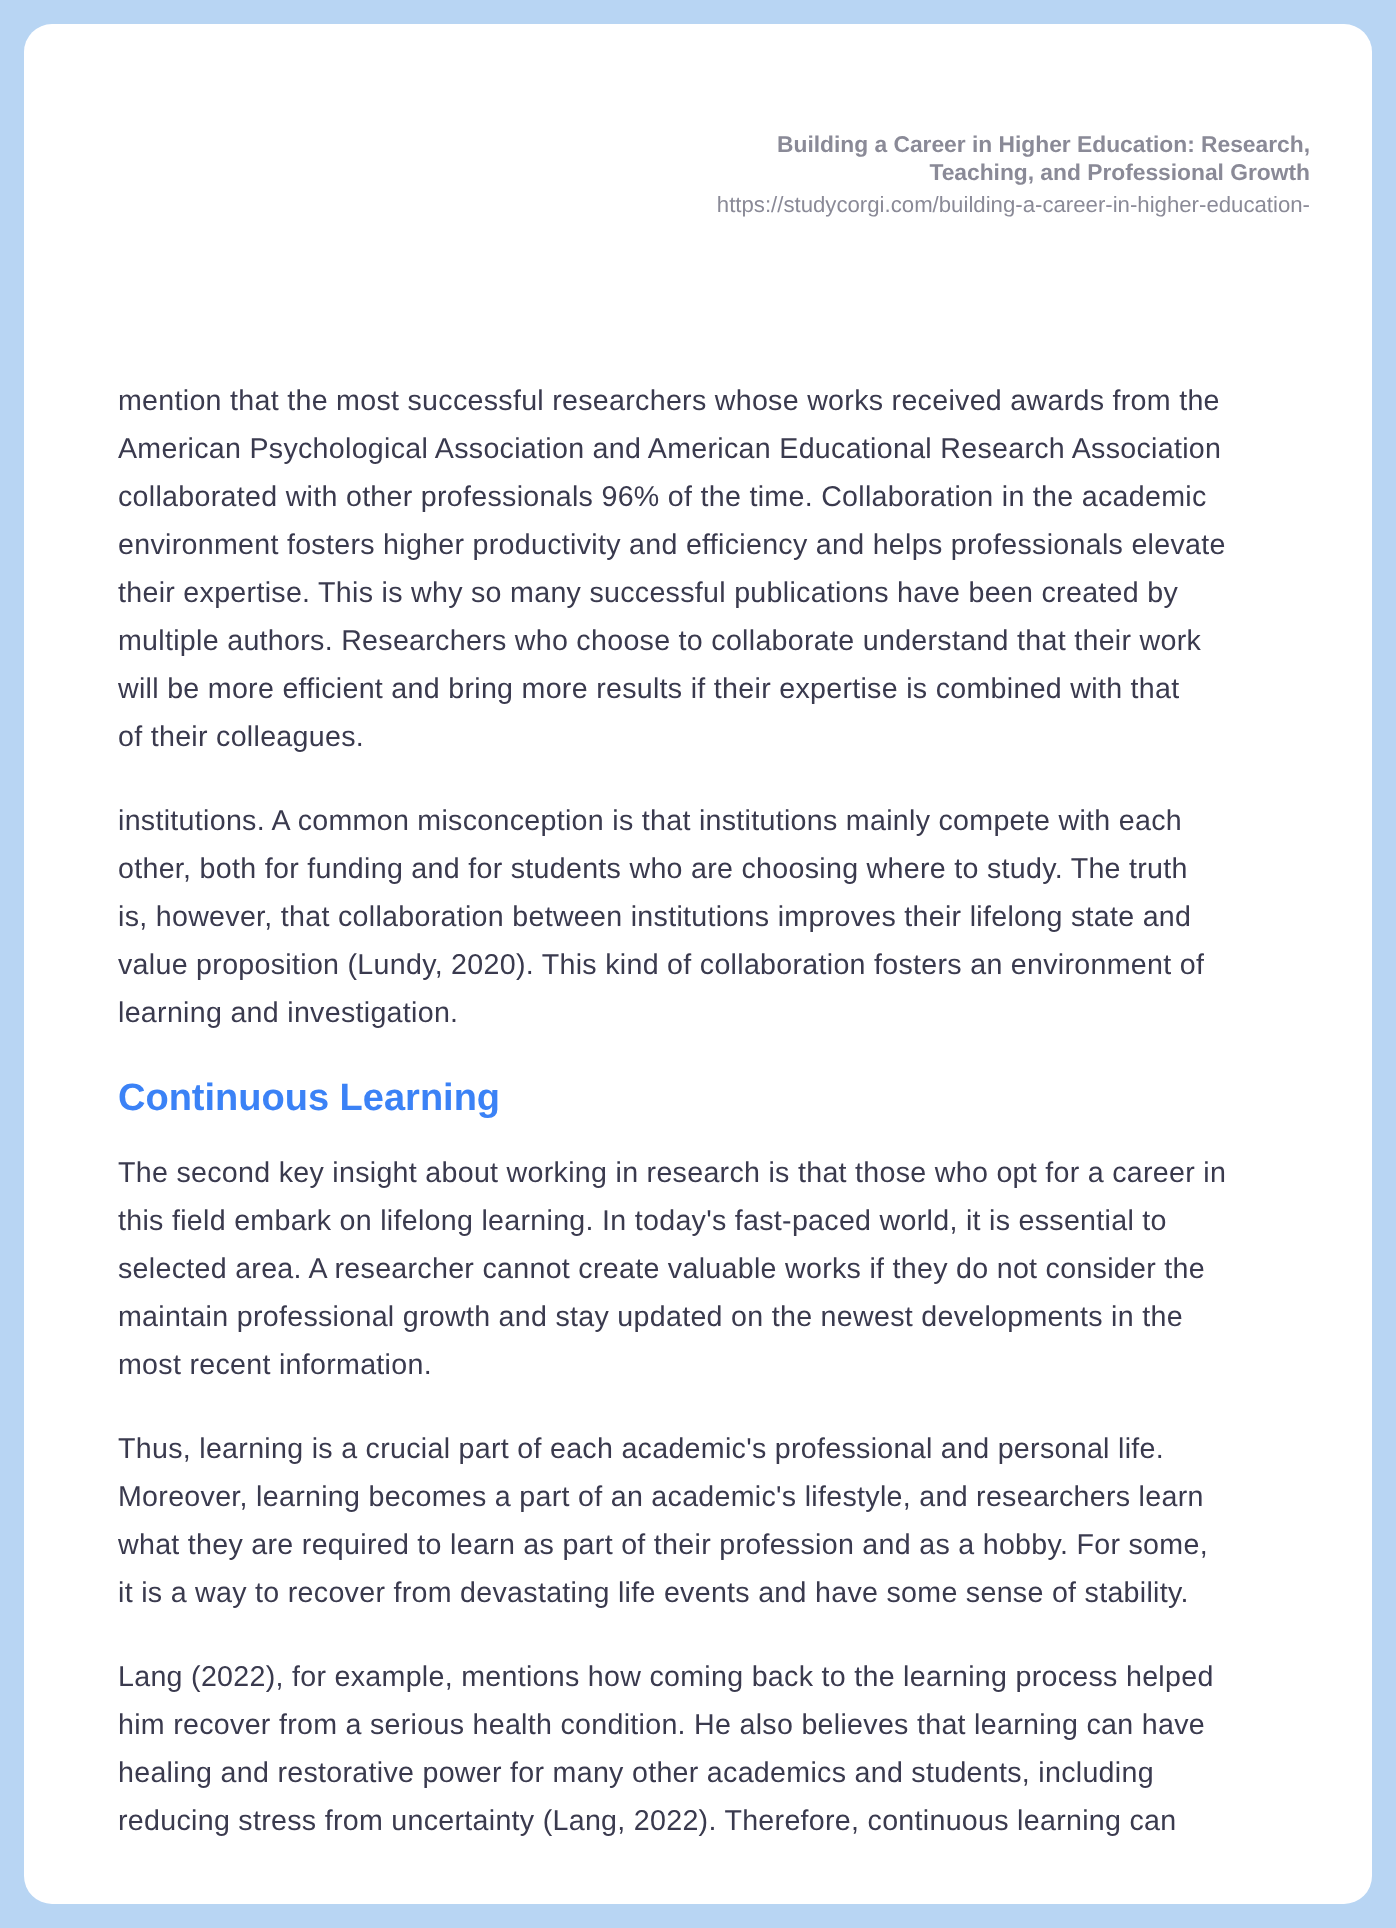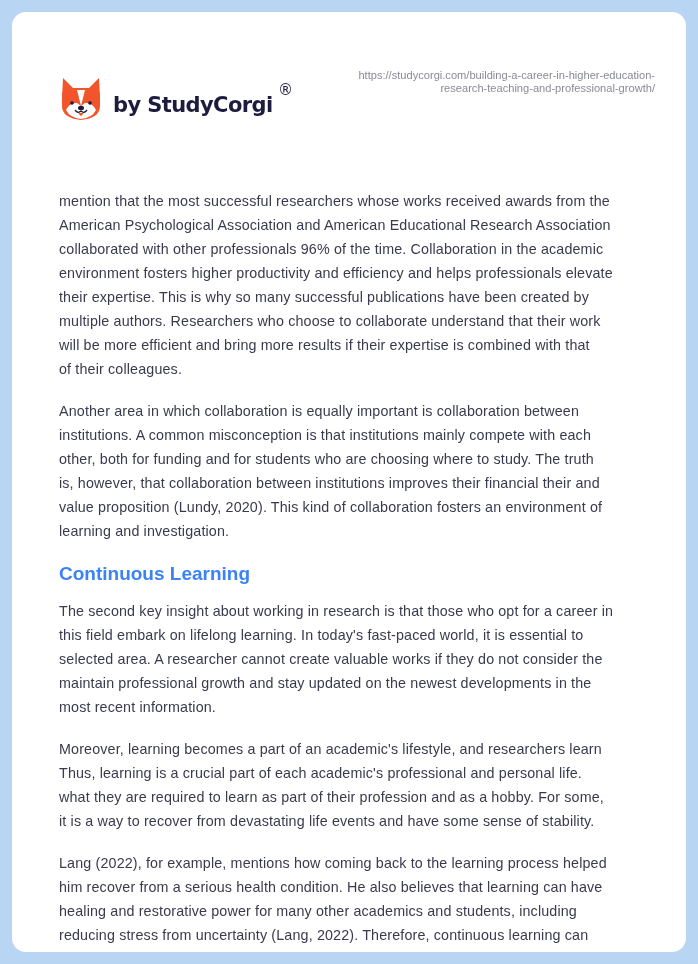--- a/index.html
+++ b/index.html
@@ -107,88 +107,66 @@
       line-height: 26px;
       color: #3b82f6;
     }
   </style>
 </head>
 <body>
 
 <div class="card">
 
   <div class="header">
-    <a class="logo">
-      <svg class="logo-icon" viewBox="0 0 42 46">
-
-        <path d="M3 2 L15 14 L10 22 L2 22 Z" fill="#f2552c"></path>
-        <path d="M39 2 L27 14 L32 22 L40 22 Z" fill="#f2552c"></path>
-
-        <path d="M2 20 Q2 12 10 12 L32 12 Q40 12 40 20 L40 30 Q40 42 21 44 Q2 42 2 30 Z" fill="#f2552c"></path>
-
-        <path d="M6 34 Q10 26 17 27 L21 30 L25 27 Q32 26 36 34 Q32 42 21 43 Q10 42 6 34 Z" fill="#ffffff"></path>
-        <path d="M17 14 L21 30 L25 14 Z" fill="#ffffff"></path>
-
-        <circle cx="12" cy="27" r="1.8" fill="#1d1c3e"></circle>
-        <circle cx="30" cy="27" r="1.8" fill="#1d1c3e"></circle>
-
-        <ellipse cx="21" cy="32" rx="3" ry="2.2" fill="#1d1c3e"></ellipse>
-
-        <path d="M15 34 Q18 38 21 35 Q24 38 27 34" stroke="#1d1c3e" stroke-width="1.3" fill="none"></path>
-        <path d="M18.5 37 Q21 43 23.5 37 Z" fill="#f2552c"></path>
-      </svg>
-      <span class="logo-text">
-        <span>by StudyCorgi</span>
-        <span class="logo-reg">®</span>
-      </span>
-    </a>
 
     <div class="meta">
+      <div class="meta-title">
+        <div>Building a Career in Higher Education: Research,</div>
+        <div>Teaching, and Professional Growth</div>
+      </div>
       <a class="meta-url" style="display:block;">
         <div>https://studycorgi.com/building-a-career-in-higher-education-</div>
-        <div>research-teaching-and-professional-growth/</div>
       </a>
     </div>
   </div>
 
   <div class="content">
 
     <p class="para">
       <span class="line">mention that the most successful researchers whose works received awards from the</span>
       <span class="line">American Psychological Association and American Educational Research Association</span>
       <span class="line">collaborated with other professionals 96% of the time. Collaboration in the academic</span>
       <span class="line">environment fosters higher productivity and efficiency and helps professionals elevate</span>
       <span class="line">their expertise. This is why so many successful publications have been created by</span>
       <span class="line">multiple authors. Researchers who choose to collaborate understand that their work</span>
       <span class="line">will be more efficient and bring more results if their expertise is combined with that</span>
       <span class="line">of their colleagues.</span>
     </p>
 
     <p class="para">
-      <span class="line">Another area in which collaboration is equally important is collaboration between</span>
       <span class="line">institutions. A common misconception is that institutions mainly compete with each</span>
       <span class="line">other, both for funding and for students who are choosing where to study. The truth</span>
-      <span class="line">is, however, that collaboration between institutions improves their financial their and</span>
+      <span class="line">is, however, that collaboration between institutions improves their lifelong state and</span>
       <span class="line">value proposition (Lundy, 2020). This kind of collaboration fosters an environment of</span>
       <span class="line">learning and investigation.</span>
     </p>
 
     <h2 class="heading">Continuous Learning</h2>
 
     <p class="para">
       <span class="line">The second key insight about working in research is that those who opt for a career in</span>
       <span class="line">this field embark on lifelong learning. In today's fast-paced world, it is essential to</span>
       <span class="line">selected area. A researcher cannot create valuable works if they do not consider the</span>
       <span class="line">maintain professional growth and stay updated on the newest developments in the</span>
       <span class="line">most recent information.</span>
     </p>
 
     <p class="para">
+      <span class="line">Thus, learning is a crucial part of each academic's professional and personal life.</span>
       <span class="line">Moreover, learning becomes a part of an academic's lifestyle, and researchers learn</span>
-      <span class="line">Thus, learning is a crucial part of each academic's professional and personal life.</span>
       <span class="line">what they are required to learn as part of their profession and as a hobby. For some,</span>
       <span class="line">it is a way to recover from devastating life events and have some sense of stability.</span>
     </p>
 
     <p class="para">
       <span class="line">Lang (2022), for example, mentions how coming back to the learning process helped</span>
       <span class="line">him recover from a serious health condition. He also believes that learning can have</span>
       <span class="line">healing and restorative power for many other academics and students, including</span>
       <span class="line">reducing stress from uncertainty (Lang, 2022). Therefore, continuous learning can</span>
     </p>

